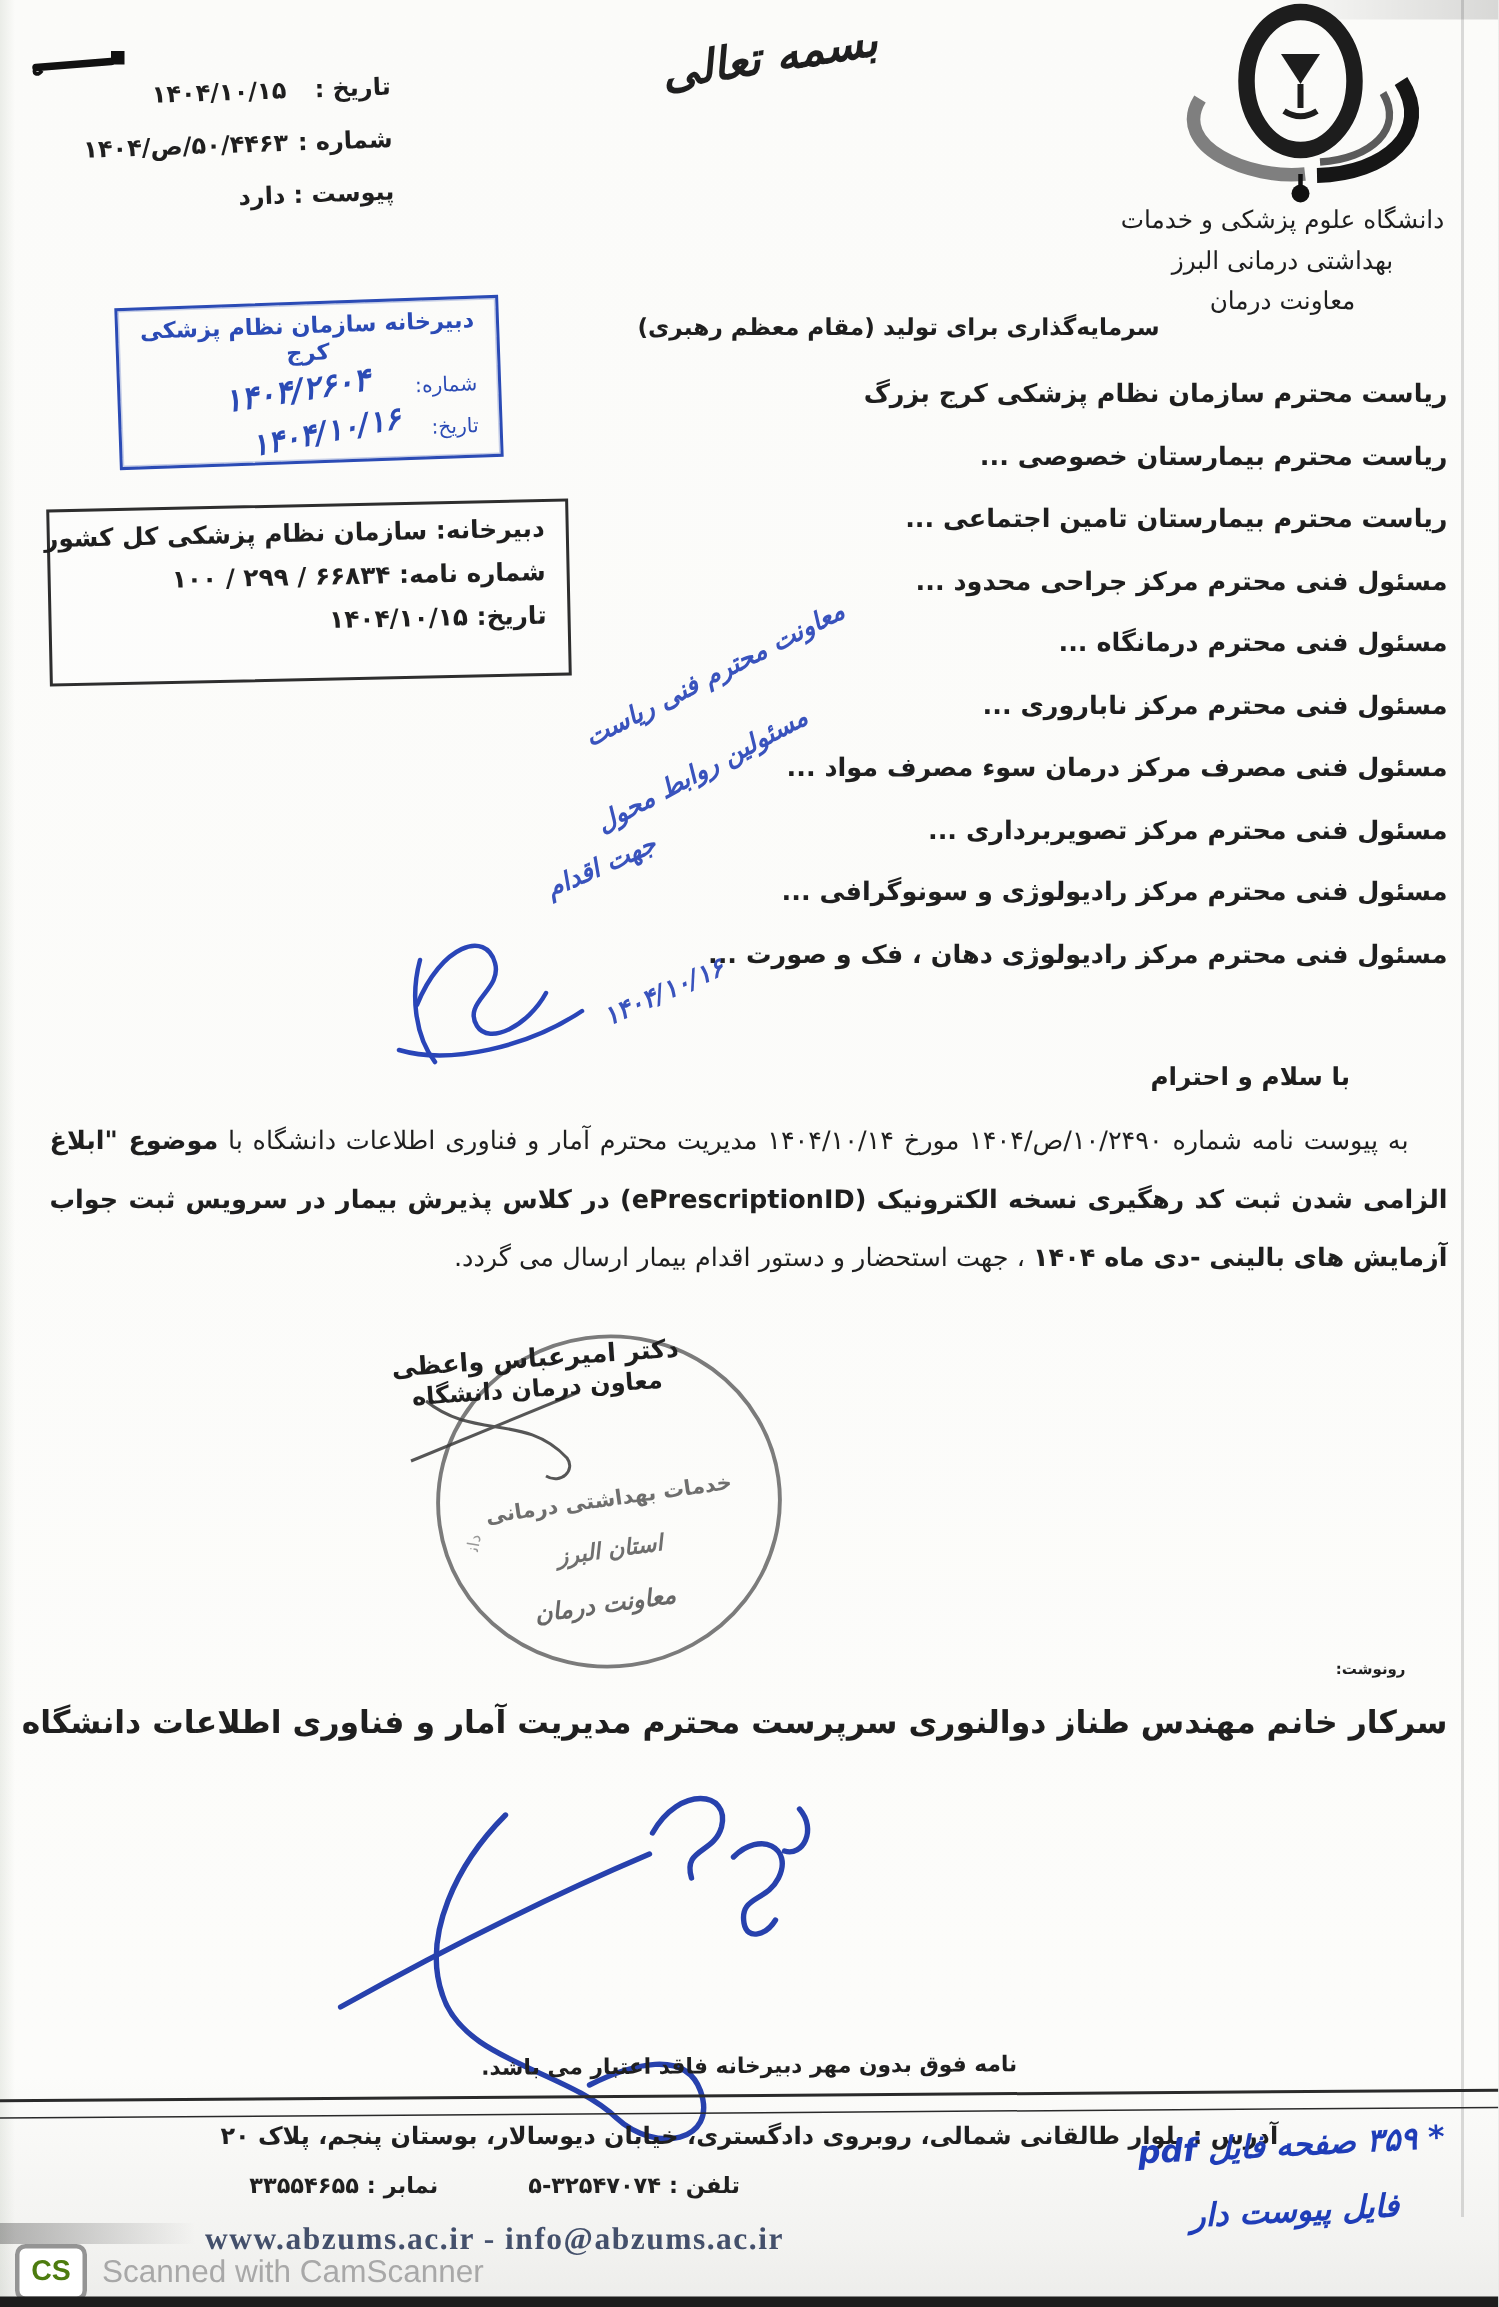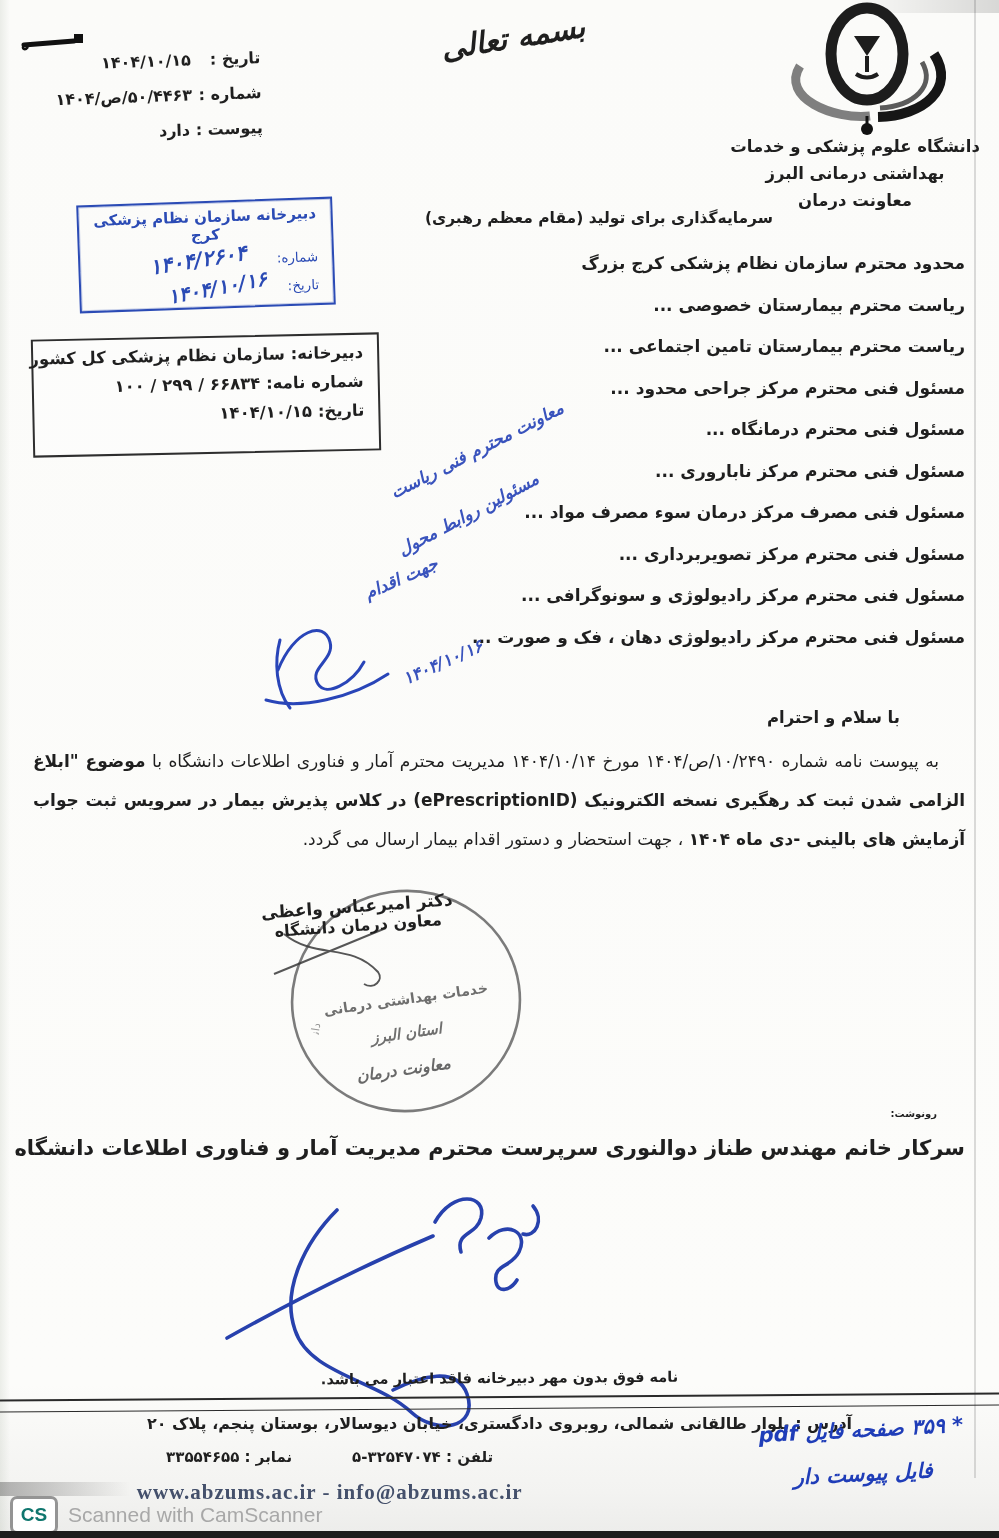--- a/index.html
+++ b/index.html
@@ -11,21 +11,21 @@
   .edge-right{left:974px;top:0;width:2px;height:1478px;background:rgba(140,140,140,.30);}
   .edge-topright{right:0;top:0;width:150px;height:13px;background:linear-gradient(to left,rgba(0,0,0,.14),transparent);}
   .besmeleh{left:408px;top:20px;width:210px;text-align:center;font-size:30px;font-weight:bold;font-style:italic;
             transform:rotate(-9deg);font-family:"DejaVu Serif","DejaVu Sans",serif;}
   
   .meta{right:737px;top:52px;width:230px;transform:rotate(-2deg);font-size:16px;font-weight:bold;}
   .meta .row{margin-bottom:16px;white-space:nowrap;text-align:right;}
   .meta .lbl{display:inline-block;min-width:64px;}
   
   .logo{left:772px;top:2px;}
-  .org{left:730px;top:133px;width:250px;text-align:center;font-weight:bold;font-size:16.5px;line-height:27px;}
+  .org{left:730px;top:133px;width:250px;text-align:center;font-weight:normal;font-size:16.5px;line-height:27px;}
   .slogan{right:226px;top:209px;font-size:15.5px;font-weight:600;white-space:nowrap;}
   
   .stamp-blue{left:78px;top:201px;width:252px;height:104px;border:2.5px solid #2b4bb5;transform:rotate(-2deg);
               color:#2b4bb5;background:rgba(255,255,255,.0);box-shadow:0 0 0 1px rgba(43,75,181,.25) inset;}
   .stamp-blue .ttl{font-size:15px;font-weight:bold;text-align:center;margin-top:5px;}
   .stamp-blue .frow{font-size:13.5px;margin:4px 14px 0 10px;display:flex;align-items:center;gap:12px;}
   .hand{font-style:italic;font-weight:bold;letter-spacing:2px;}
   .stamp-blue .hv1{font-size:21px;transform:rotate(-7deg);margin-right:18px;}
   .stamp-blue .hv2{font-size:20px;transform:rotate(-9deg);margin-right:8px;}
   .box-black{left:32px;top:336px;width:348px;height:118px;border:2px solid #2e2e2e;transform:rotate(-1.2deg);
@@ -59,21 +59,21 @@
   .rule2{left:0;top:1408px;width:100%;border-top:1.5px solid #2a2a2a;transform:rotate(-.4deg);}
   .addr{left:0;top:1414px;width:100%;text-align:center;font-size:16px;font-weight:bold;}
   .phones{left:0;top:1448px;width:66%;display:flex;justify-content:center;gap:60px;font-size:15px;font-weight:bold;}
   .web{left:0;top:1480px;width:66%;text-align:center;direction:ltr;font-size:21px;letter-spacing:1px;
        color:#44506b;font-family:"Liberation Serif","DejaVu Serif",serif;font-weight:bold;}
   
   .hw-br{left:728px;top:1408px;width:268px;color:#1f3db8;transform:rotate(-3deg);
          font-size:21px;font-weight:bold;font-style:italic;text-align:center;line-height:44px;white-space:nowrap;}
   
   .cam{position:absolute;left:10px;top:1496px;display:flex;align-items:center;gap:10px;direction:ltr;}
-  .cam-badge{width:42px;height:32px;border:3px solid #949494;border-radius:7px;color:#0f766e;font-weight:bold;
+  .cam-badge{width:42px;height:32px;border:3px solid #949494;border-radius:7px;color:#4d7c0f;font-weight:bold;
              font-size:19px;display:flex;align-items:center;justify-content:center;background:#fff;
              font-family:"Liberation Sans",sans-serif;}
   .cam-text{color:#a8a8a8;font-size:21px;font-family:"Liberation Sans",sans-serif;}
   .smudge{left:0;top:1482px;width:130px;height:14px;background:linear-gradient(to right,rgba(90,90,90,.45),transparent);}
   .botbar{left:0;bottom:0;width:100%;height:7px;background:#1d1d1d;}
   svg{display:block;}
 </style>
 </head>
 <body>
 
@@ -136,21 +136,21 @@
     </div>
   </div>
 
   <div class="abs box-black">
     <div>دبیرخانه: سازمان نظام پزشکی کل کشور</div>
     <div>شماره نامه: ۶۶۸۳۴ / ۲۹۹ / ۱۰۰</div>
     <div>تاریخ: ۱۴۰۴/۱۰/۱۵</div>
   </div>
 
   <div class="abs recips">
-    <div>محدود محترم سازمان نظام پزشکی کرج بزرگ</div>
+    <div>ریاست محترم سازمان نظام پزشکی کرج بزرگ</div>
     <div>ریاست محترم بیمارستان خصوصی ...</div>
     <div>ریاست محترم بیمارستان تامین اجتماعی ...</div>
     <div>مسئول فنی محترم مرکز جراحی محدود ...</div>
     <div>مسئول فنی محترم درمانگاه ...</div>
     <div>مسئول فنی محترم مرکز ناباروری ...</div>
     <div>مسئول فنی مصرف مرکز درمان سوء مصرف مواد ...</div>
     <div>مسئول فنی محترم مرکز تصویربرداری ...</div>
     <div>مسئول فنی محترم مرکز رادیولوژی و سونوگرافی ...</div>
     <div>مسئول فنی محترم مرکز رادیولوژی دهان ، فک و صورت ...</div>
   </div>

